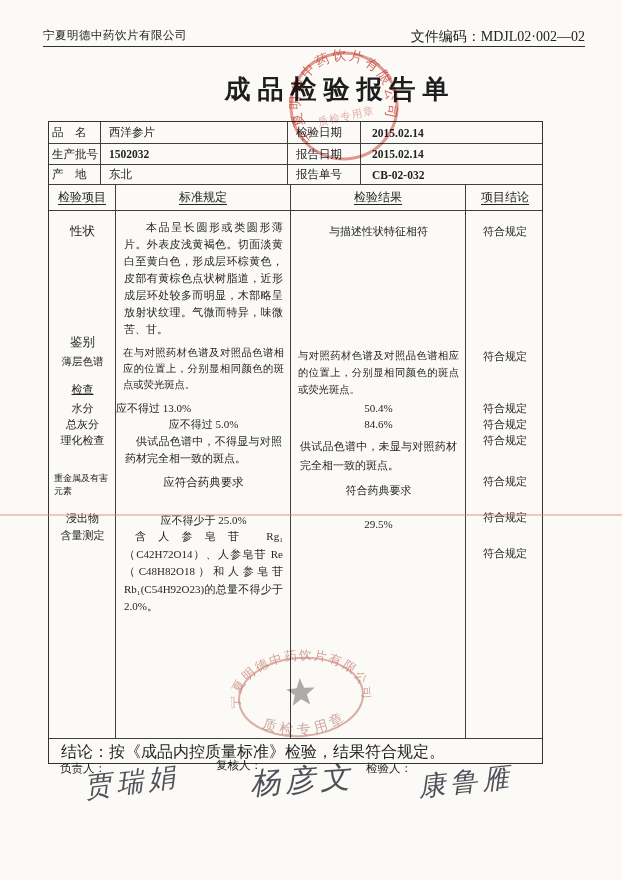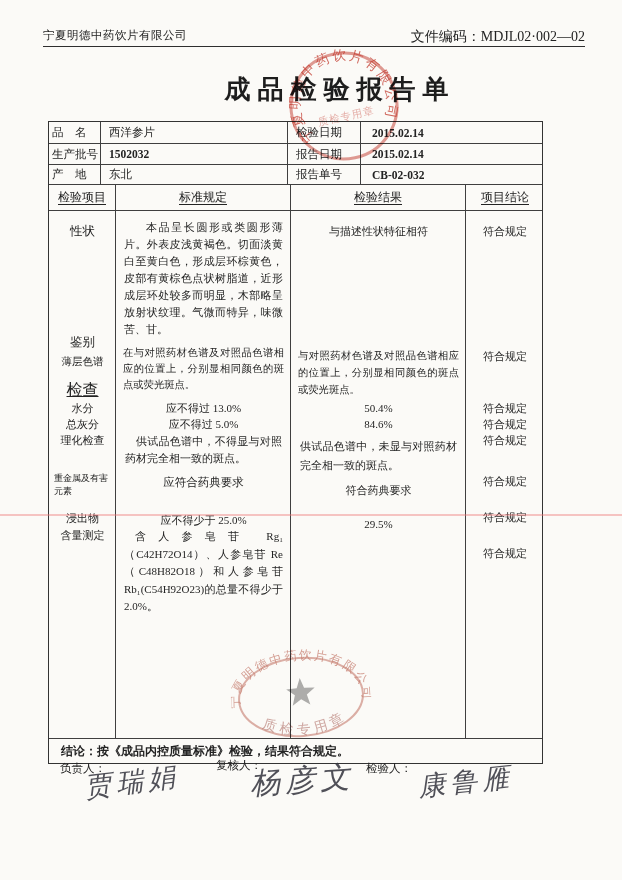--- a/index.html
+++ b/index.html
@@ -37,49 +37,49 @@
   .vl1{left:66px}.vl2{left:241px}.vl3{left:416px}
   .det{position:absolute;font-size:11px;line-height:15px;color:#242424;}
   .ci{left:0;width:67px;text-align:center;box-sizing:border-box;}
   .cs{left:67px;width:175px;box-sizing:border-box;}
   .cr{left:242px;width:175px;box-sizing:border-box;}
   .cc{left:417px;width:78px;text-align:center;box-sizing:border-box;}
   
   .i-xz{top:13px;font-size:12.5px;}
   .i-jb{top:124px;font-size:12.5px;}
   .i-bcsp{top:143px;font-size:10.5px;}
-  .i-jc{top:171px;font-size:16px;text-decoration:underline;}
+  .i-jc{top:171px;font-size:11px;text-decoration:underline;}
   .i-sf{top:190px;}
   .i-zhf{top:206px;}
   .i-lhjc{top:222px;}
   .i-zjs{top:261px;font-size:9px;line-height:13px;text-align:left;padding:0 2px 0 5px;}
   .i-jcw{top:300px;}
   .i-hlcd{top:317px;}
   
   .s-xz{top:8px;padding:0 8px;text-align:justify;text-indent:2em;line-height:17px;}
   .s-bcsp{top:134px;padding:0 7px;font-size:10.3px;line-height:16px;text-align:justify;}
-  .s-sf{top:190px;text-align:center;}
+  .s-sf{top:190px;}
   .s-zhf{top:206px;text-align:center;}
   .s-lhjc{top:222px;padding:0 9px;line-height:17px;text-indent:1em;text-align:justify;}
   .s-zjs{top:264px;text-align:center;font-size:11.5px;}
   .s-jcw{top:302px;text-align:center;}
   .s-hlcd{top:317px;padding:0 8px;line-height:17.5px;text-indent:1em;text-align:justify;}
   
   .r-xz{top:13px;text-align:center;}
   .r-bcsp{top:136px;padding:0 7px;font-size:10.3px;line-height:17px;text-align:justify;}
   .r-sf{top:190px;text-align:center;}
   .r-zhf{top:206px;text-align:center;}
   .r-lhjc{top:226px;padding:0 9px;line-height:19px;text-align:justify;}
   .r-zjs{top:272px;text-align:center;}
   .r-jcw{top:306px;text-align:center;}
   .r-hlcd{top:339px;text-align:center;}
   
   .c-1{top:13px}.c-2{top:138px}.c-3{top:190px}.c-4{top:206px}
   .c-5{top:222px}.c-6{top:263px}.c-7{top:299px}.c-8{top:335px}
-  .concl-row{border-top:1px solid #3f3f3f;height:25px;line-height:25px;font-size:12px;padding-left:12px;box-sizing:border-box;font-weight:bold;}
+  .concl-row{border-top:1px solid #3f3f3f;height:25px;line-height:25px;font-size:16px;padding-left:12px;box-sizing:border-box;}
   
   .sig-label{position:absolute;font-size:11.5px;color:#242424;}
   .sl-1{left:60px;top:761px}.sl-2{left:216px;top:758px}.sl-3{left:366px;top:761px}
   .sig-name{
     position:absolute;font-size:27px;font-style:italic;color:#33333d;
     letter-spacing:5px;opacity:.85;white-space:nowrap;
     font-family:"DejaVu Serif","Liberation Serif",serif;
   }
   .sn-1{left:84px;top:764px;transform:rotate(-7deg);}
   .sn-2{left:250px;top:760px;font-size:30px;transform:rotate(-4deg);}

